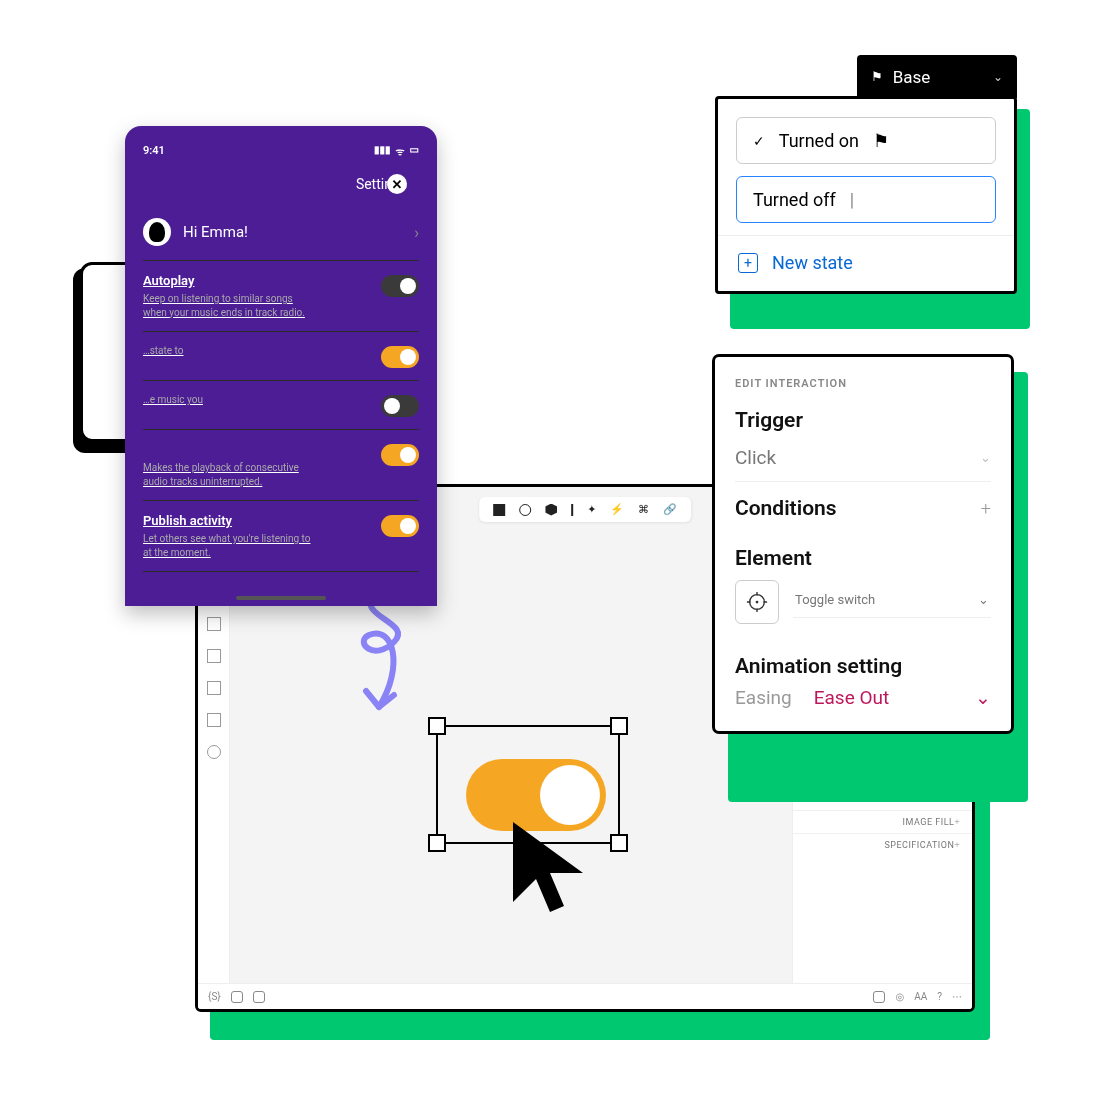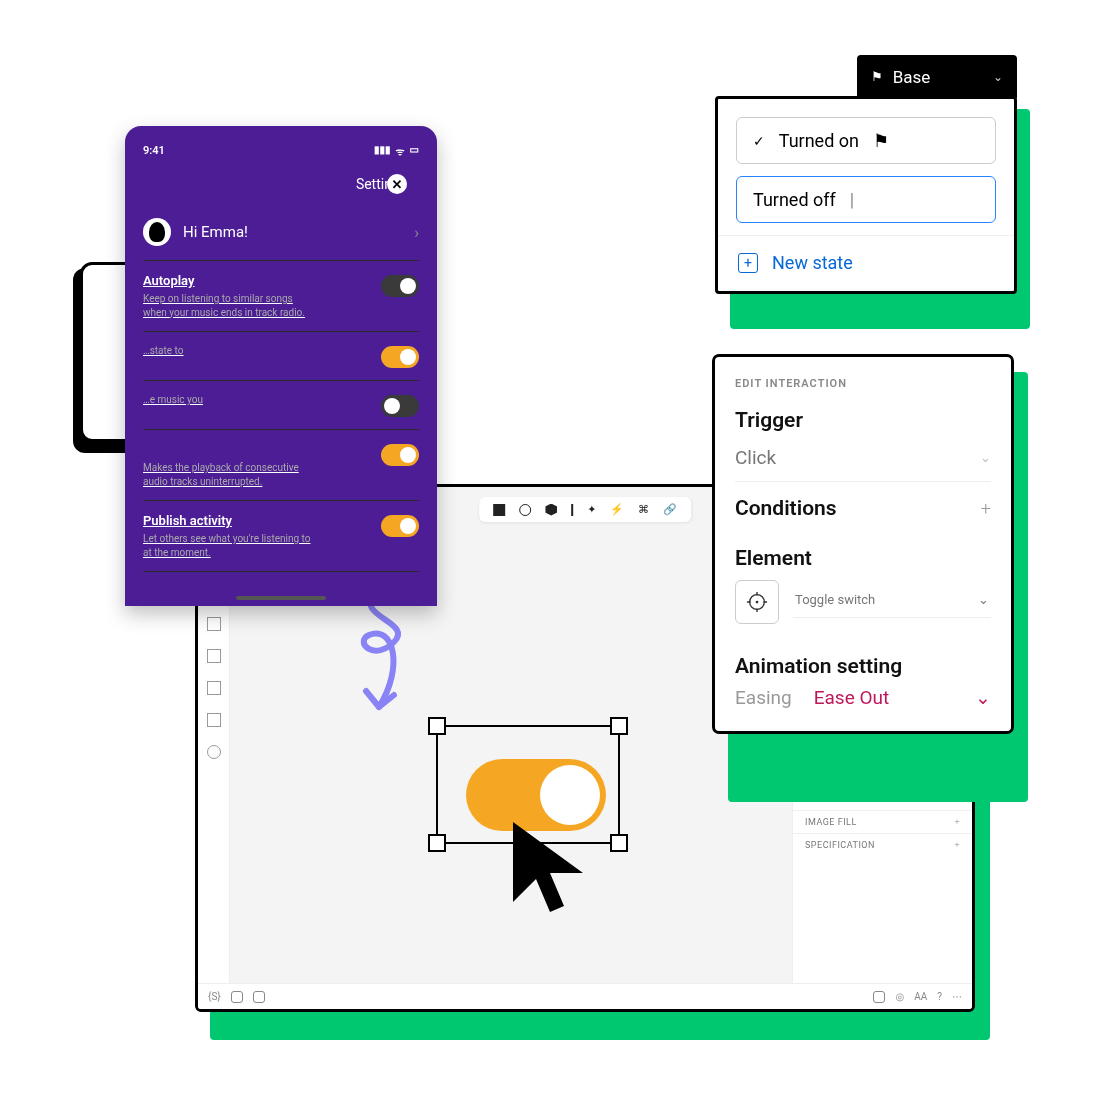--- a/index.html
+++ b/index.html
@@ -54,21 +54,21 @@
   .lb-ic.circle { border-radius:50%; }
 
   .editor-rightpanel {
     position: absolute; right: 0; top: 0; bottom: 26px;
     width: 180px; background: #fff; border-left: 1px solid #eee;
     padding-top: 300px;
   }
   .rp-row {
     padding: 6px 12px; font-size: 9px; letter-spacing: .5px;
     color:#777; border-top:1px solid #f0f0f0;
-    display:flex; justify-content:space-between; align-items:center;
+    display:flex; justify-content:flex-end; align-items:center;
   }
   .rp-plus { color:#bbb; }
 
   .editor-bottombar {
     position:absolute; left:0; right:0; bottom:0; height:26px;
     background:#fff; border-top:1px solid #eee;
     display:flex; justify-content:space-between; align-items:center;
     padding: 0 10px; color:#888; font-size:10px;
   }
   .bb-left, .bb-right { display:flex; gap:10px; align-items:center; }

